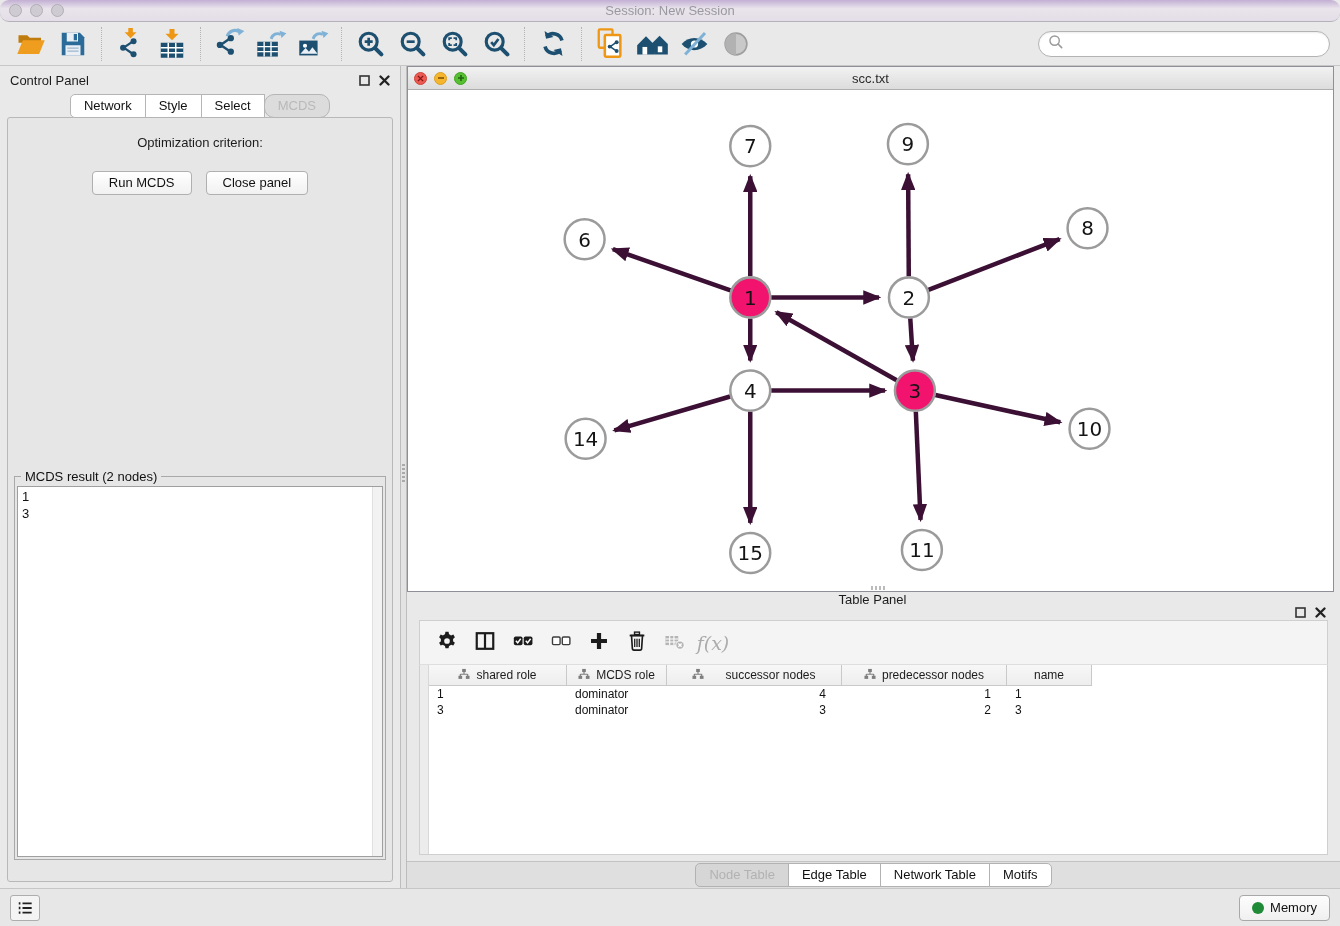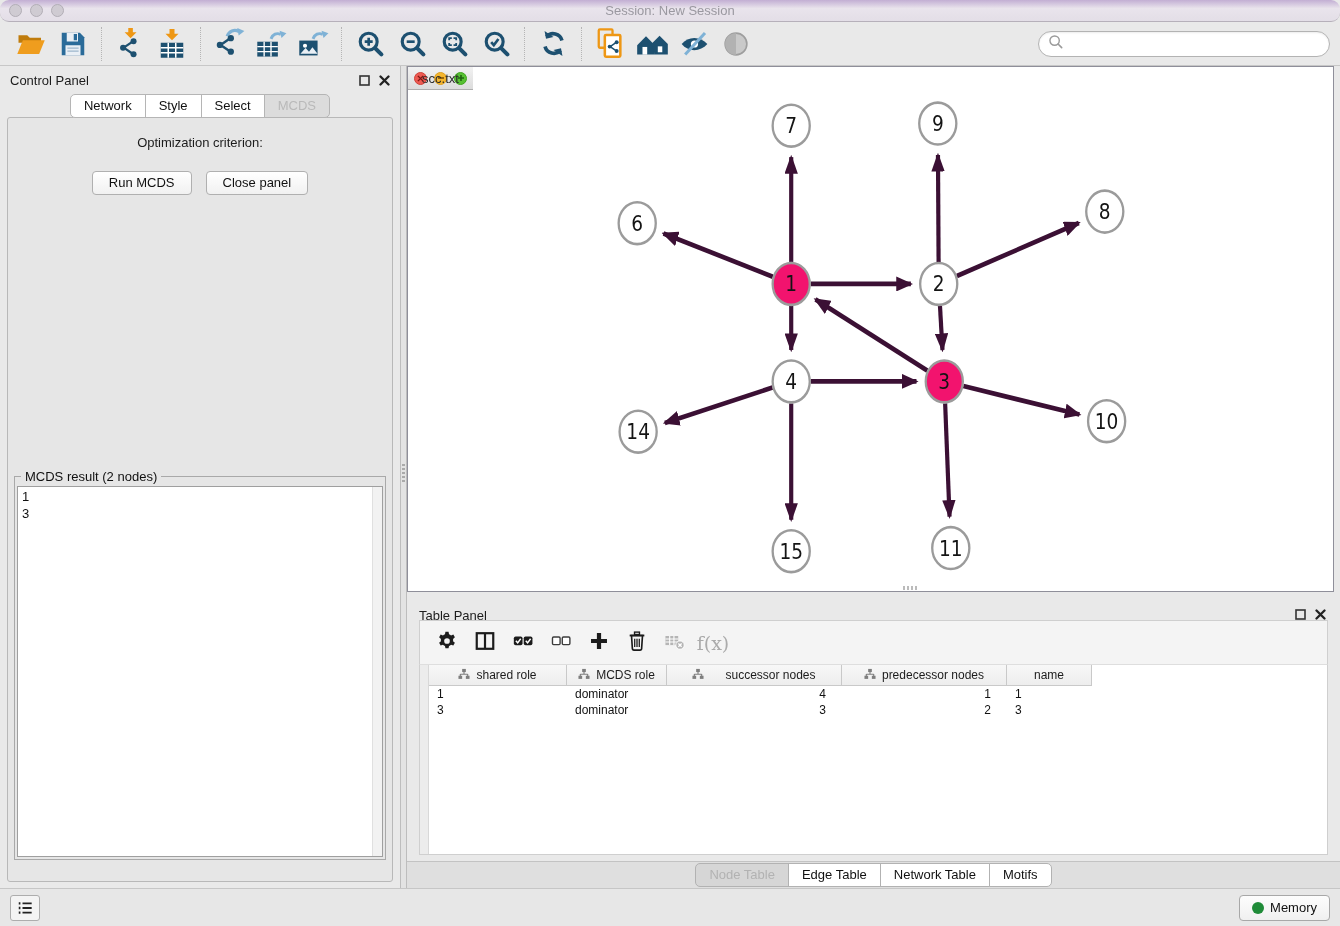--- a/index.html
+++ b/index.html
@@ -31,21 +31,21 @@
   
   .control-panel { width:400px; background:#e9e9e9; display:flex; flex-direction:column; }
   .panel-head { height:28px; display:flex; align-items:center; padding:0 10px; }
   .panel-head .ph-title { font-size:13px; color:#1c1c1c; }
   .ph-icons { margin-left:auto; display:flex; gap:9px; align-items:center; }
   .ph-icons svg { display:block; }
   .cp-tabs { display:flex; justify-content:center; margin-bottom:-1px; position:relative; z-index:2; }
   .cp-tab { font-size:13px; padding:3px 13px 4px; background:#fff; border:1px solid #b5b5b5; margin-left:-1px; color:#111; }
   .cp-tab:first-child { border-top-left-radius:5px; border-bottom-left-radius:5px; margin-left:0; }
   .cp-tab:last-child { border-top-right-radius:5px; border-bottom-right-radius:5px; }
-  .cp-tab.sel { background:#dcdcdc; color:#b9b9b9; }
+  .cp-tab.sel { background:#dcdcdc; color:#b9b9b9;border-radius:10px; }
   .cp-box { flex:1; margin:0 7px 6px; border:1px solid #b8b8b8; border-radius:3px; background:#e6e6e6;
     display:flex; flex-direction:column; align-items:center; padding-top:17px; }
   .cp-optlabel { font-size:13px; color:#1c1c1c; margin-bottom:10px; }
   .cp-select { width:312px; height:23px; background:#fff; border:1px solid #b0b0b0; border-radius:4px;
     display:flex; align-items:center; font-size:13px; padding:0 6px 0 10px; color:#111; }
   .cp-select .chev { margin-left:auto; }
   .cp-btnrow { display:flex; gap:14px; margin-top:11px; }
   .cp-btn { font-size:13px; padding:3px 16px 4px; background:linear-gradient(#ffffff,#f1f1f1);
     border:1px solid #b0b0b0; border-radius:4px; color:#111; }
   .mcds-fieldset { margin-top:281px; width:372px; height:384px; border:1px solid #a9a9a9;
@@ -58,43 +58,43 @@
   
   .vsplit { width:7px; background:#e3e3e3; border-left:1px solid #bdbdbd; border-right:1px solid #bdbdbd; position:relative; }
   .vsplit .grip { position:absolute; top:398px; left:1px; width:3px; height:18px;
     background:repeating-linear-gradient(#aaa 0 2px, #e3e3e3 2px 4px); }
 
   
   .right-col { flex:1; display:flex; flex-direction:column; min-width:0; }
 
   
   .net-window { height:526px; margin-right:6px; border:1px solid #8f8f9a; background:#fff;
-    display:flex; }
+    display:flex; flex-direction:column; }
   .net-titlebar { height:23px; background:linear-gradient(#f2f2f2,#dcdcdc); border-bottom:1px solid #aeaeae;
     display:flex; align-items:center; position:relative; padding:0 6px; }
   .lights { display:flex; gap:7px; }
   .light { width:13px; height:13px; border-radius:50%; display:flex; align-items:center; justify-content:center; }
   .light svg { display:block; }
   .light.red { background:#ee5a52; border:1px solid #ce4138; }
   .light.yellow { background:#f5b62e; border:1px solid #dc9e1e; }
   .light.green { background:#57c032; border:1px solid #3fa51d; }
   .net-title { position:absolute; left:0; right:0; text-align:center; font-size:13px; color:#2a2a2a; }
   .net-canvas { flex:1; background:#fff; position:relative; }
   .net-canvas svg.graph { position:absolute; inset:0; }
   .net-grip { position:absolute; bottom:1px; left:50%; width:14px; height:4px;
     background:repeating-linear-gradient(90deg,#bbb 0 2px,#fff 2px 4px); }
 
   
   .table-panel { flex:1; background:#e9e9e9; display:flex; flex-direction:column; min-height:0; }
-  .tp-head { height:28px; display:flex; padding:16px 14px 0 12px; }
+  .tp-head { height:28px; display:flex; align-items:center; padding:0 14px 0 12px;flex-direction:column; }
   .tp-head .ph-title { font-size:13px; color:#1c1c1c; }
   .tp-toolbar { height:44px; margin:0 12px; border:1px solid #cfcfcf; border-bottom:none; background:#f4f4f4;
     display:flex; align-items:center; padding-left:8px; }
   .tp-tool { width:38px; height:36px; display:flex; align-items:center; justify-content:center; }
-  .fx-label { font-family:"DejaVu Serif", serif; font-size:19px; color:#ababab; }
+  .fx-label { font-family:"DejaVu Serif", serif; font-style:italic; font-size:19px; color:#ababab; }
   .tp-tablewrap { flex:1; margin:0 12px; background:#fff; border:1px solid #cfcfcf; border-top:1px solid #dedede;
     position:relative; overflow:hidden; padding-left:9px; }
   .tp-gutter { position:absolute; left:0; top:0; bottom:0; width:9px; background:#ececec; border-right:1px solid #d8d8d8; }
   .t-headrow { display:flex; height:21px; }
   .t-hcell { background:linear-gradient(#f7f7f7,#ededed); border-right:1px solid #c9c9c9; border-bottom:1px solid #c9c9c9;
     display:flex; align-items:center; justify-content:center; gap:6px; font-size:12px; color:#1c1c1c; }
   .t-row { display:flex; height:16px; }
   .t-cell { font-size:12px; color:#111; padding:1px 6px 0 8px; white-space:nowrap; overflow:hidden; }
   .t-cell.right { text-align:right; padding-right:16px; }
   .c0 { width:138px; } .c1 { width:100px; } .c2 { width:175px;gap:21px; } .c3 { width:165px; } .c4 { width:85px; }

